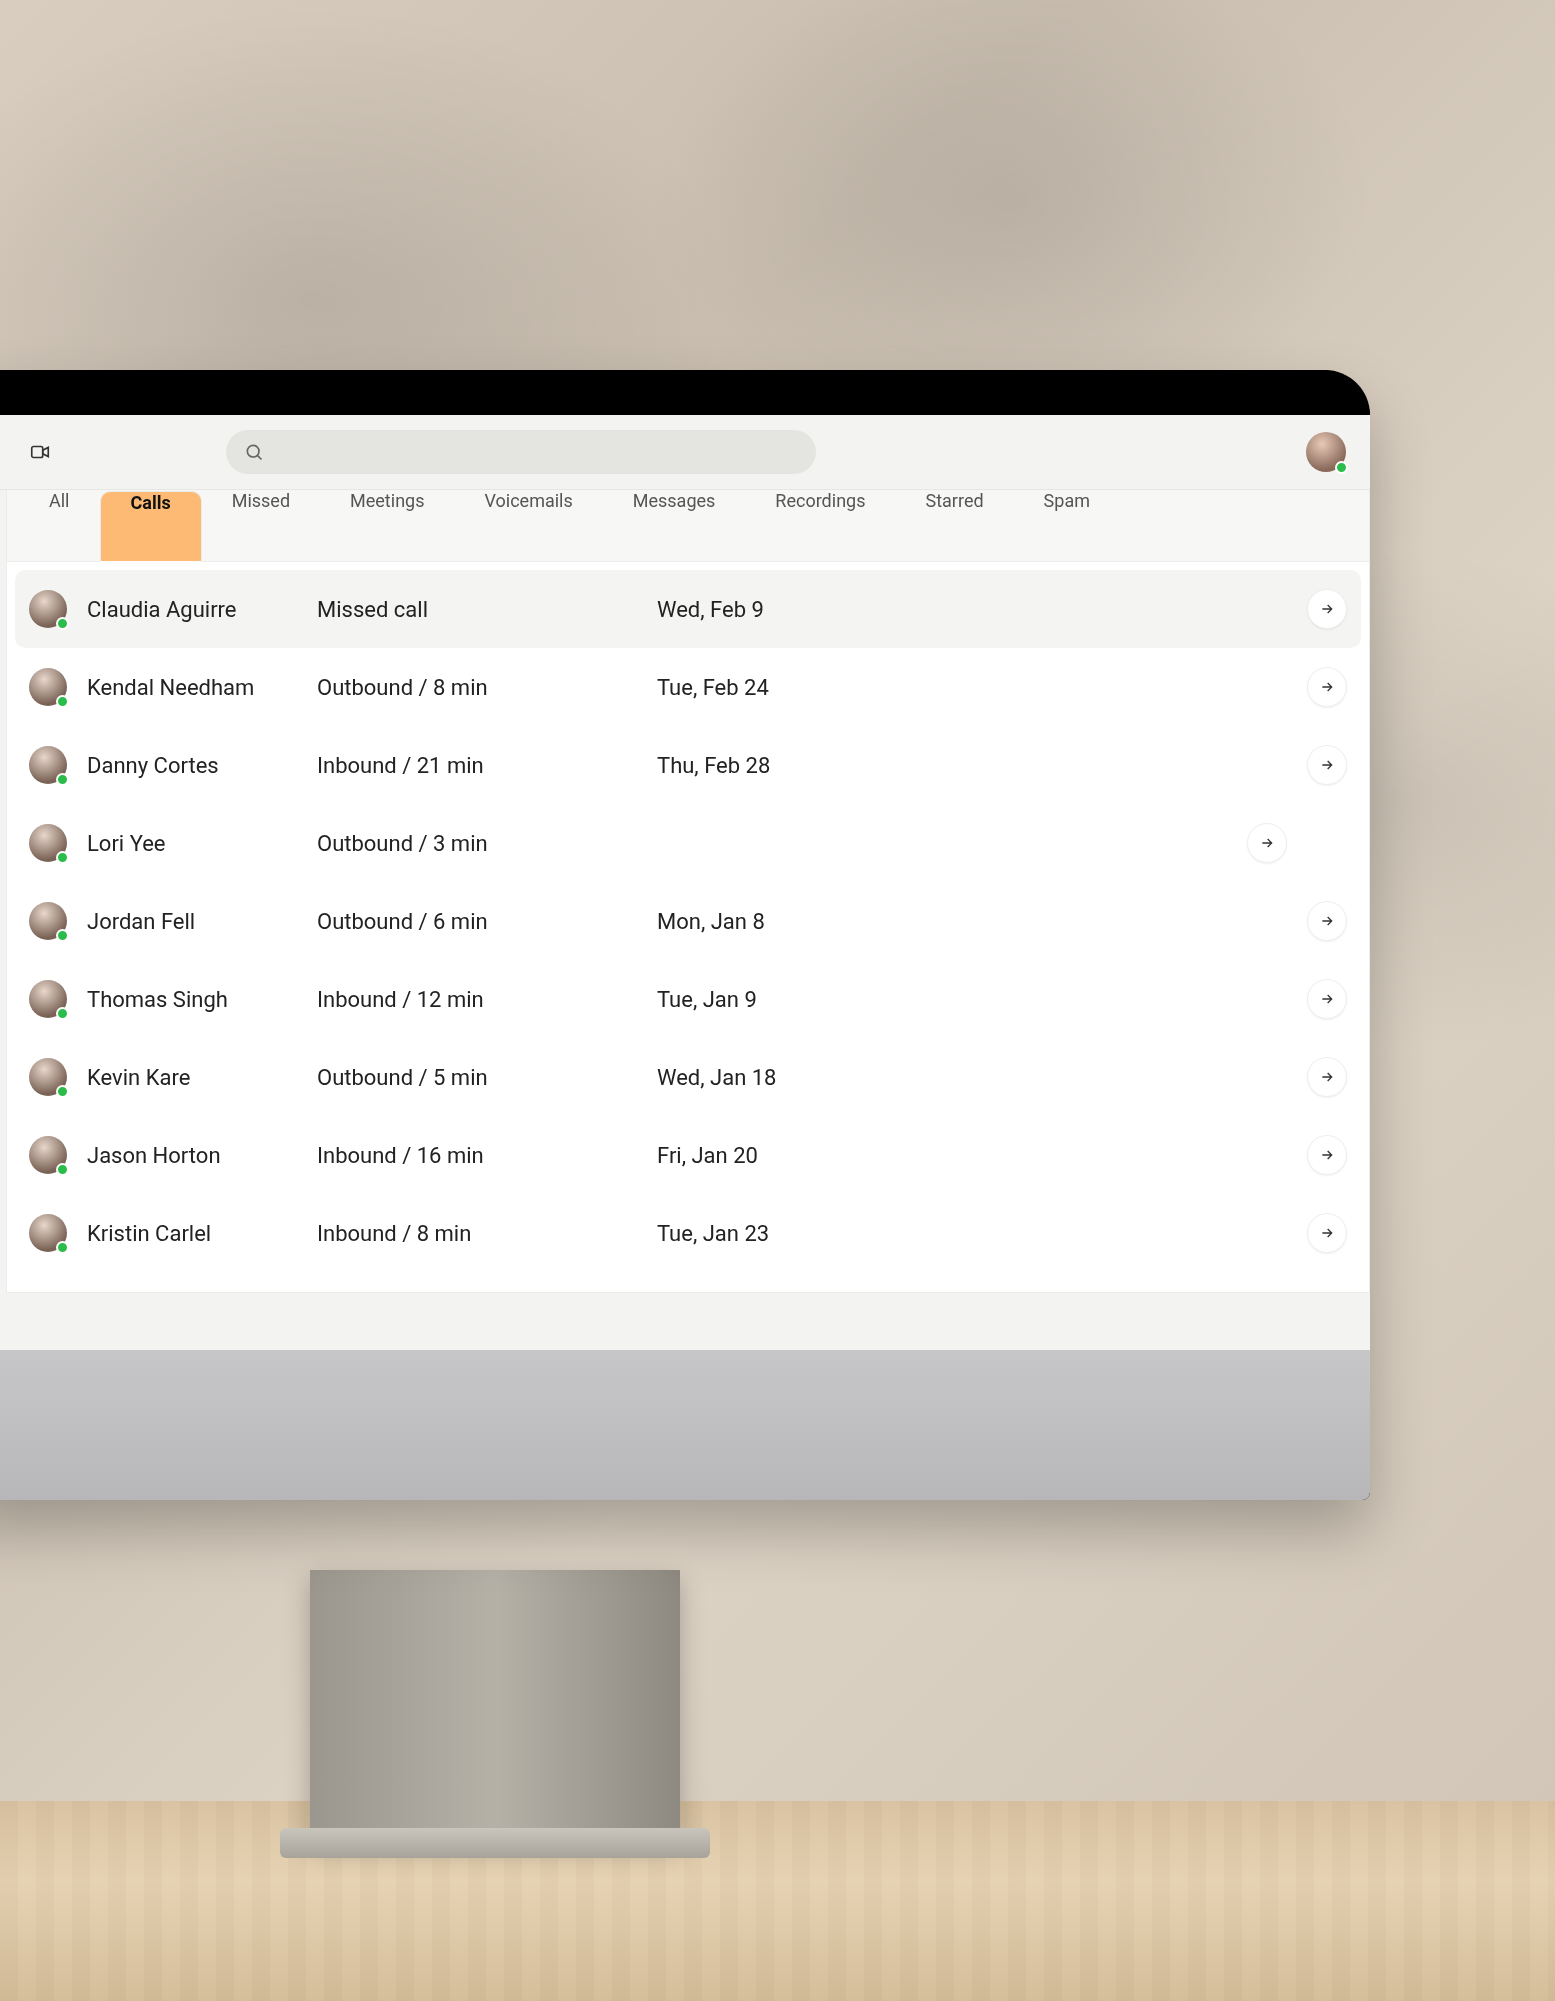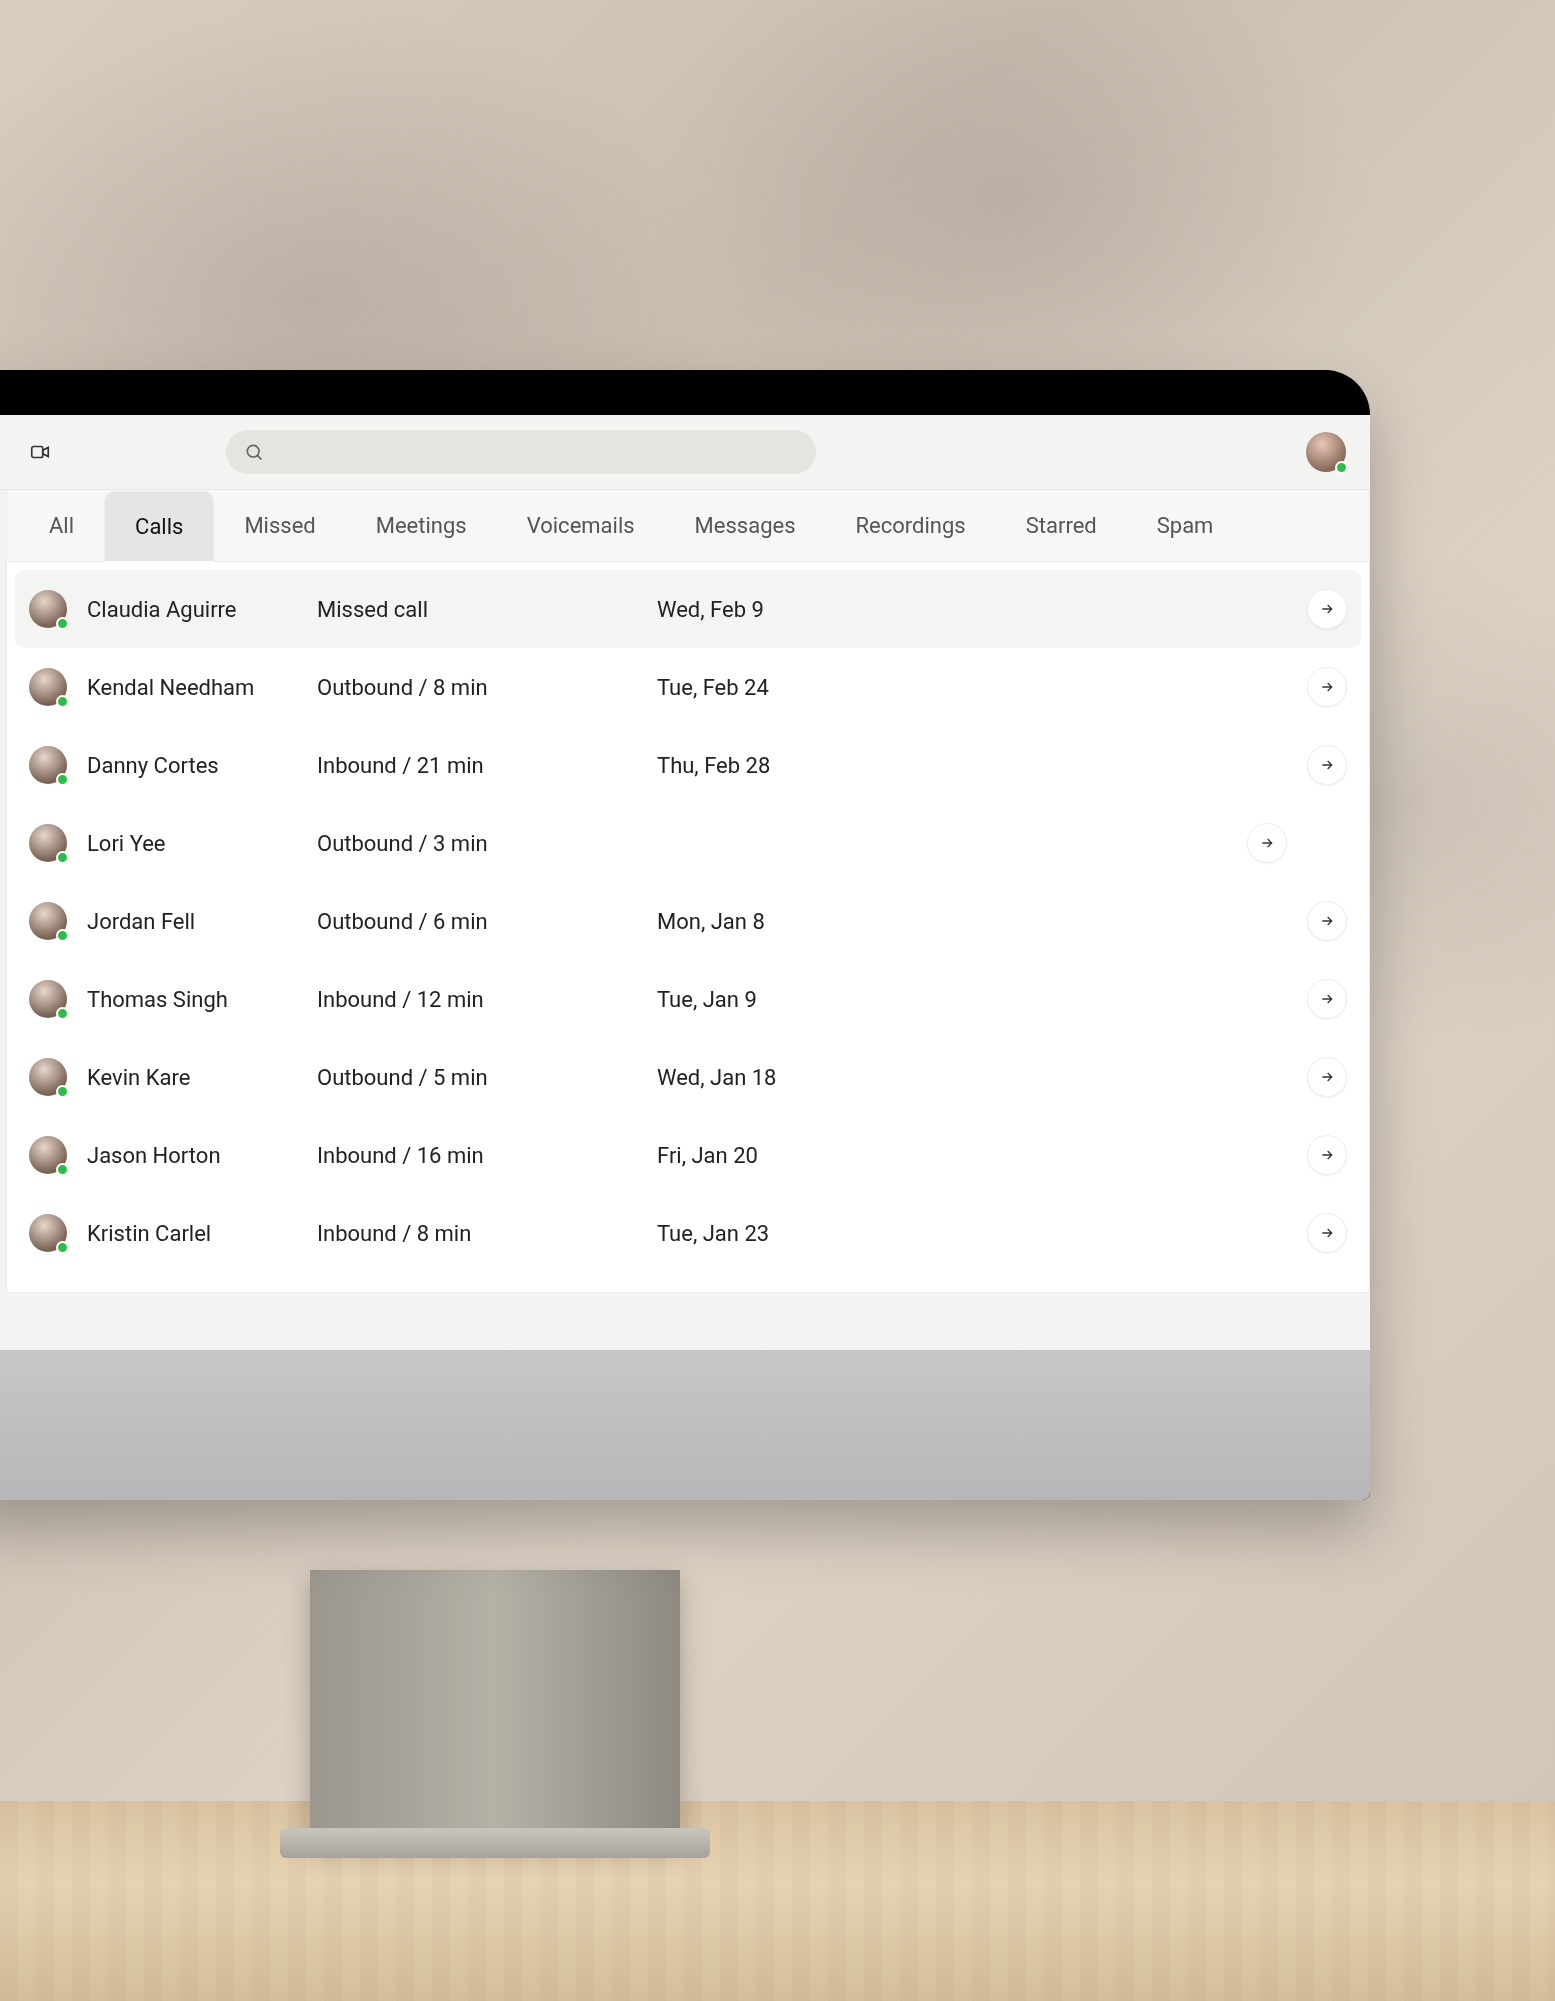--- a/index.html
+++ b/index.html
@@ -130,28 +130,27 @@
     gap: 0;
     height: 72px;
     border-bottom: 1px solid #ececea;
     padding: 0 12px;
     background: #f7f7f5;
   }
   .tab {
     padding: 0 30px;
     height: 100%;
     display: inline-flex;
-    align-items: center;
     color: #555;
-    font-size: 22px;
+    font-size: 18px;
     cursor: pointer;
   }
   .tab.active {
-    background: #e5e5e5;
-    font-weight: 400;
+    background: #fdba74;
+    font-weight: 700;
     color: #111;
     border-top-left-radius: 10px;
     border-top-right-radius: 10px;
     border: 1px solid #ececea;
     border-bottom: 1px solid #fff;
     margin-bottom: -1px;
   }
   .rows { padding: 8px 8px 20px 8px; }
   .row {
     display: grid;

